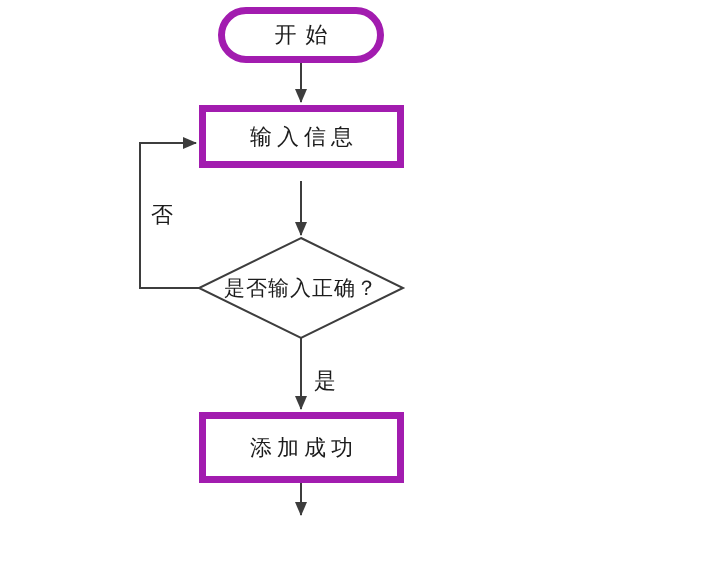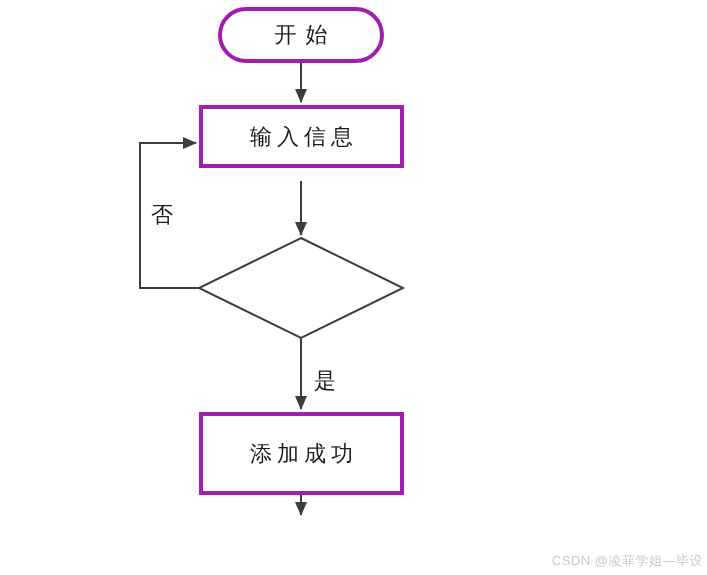--- a/index.html
+++ b/index.html
@@ -19,32 +19,32 @@
     position: absolute;
     left: 0;
     top: 0;
     z-index: 1;
   }
   .node {
     position: absolute;
     z-index: 2;
     box-sizing: border-box;
     background: #ffffff;
-    border: 4px solid #a21caf;
+    border: 7px solid #a21caf;
     display: flex;
     align-items: center;
     justify-content: center;
     color: #1c1c1c;
     font-size: 22px;
   }
   .terminator { border-radius: 28px; }
   .process { border-radius: 0; }
   .node-start    { left: 218px; top: 7px;   width: 166px; height: 56px; }
   .node-input    { left: 199px; top: 105px; width: 205px; height: 63px; }
-  .node-success  { left: 199px; top: 412px; width: 205px; height: 83px; }
+  .node-success  { left: 199px; top: 412px; width: 205px; height: 71px; }
   .node-end      { left: 221px; top: 518px; width: 164px; height: 56px; }
   .wide-space { letter-spacing: 9px; padding-left: 9px; }
   .mid-space  { letter-spacing: 5px; padding-left: 5px; }
   .decision-text {
     position: absolute;
     z-index: 2;
     left: 199px; top: 238px;
     width: 204px; height: 100px;
     display: flex;
     align-items: center;
@@ -95,25 +95,25 @@
   </svg>
 
   <div class="node terminator node-start">
     <span class="wide-space">开始</span>
   </div>
 
   <div class="node process node-input">
     <span class="mid-space">输入信息</span>
   </div>
 
+  <div class="decision-text">是否输入正确？</div>
 
   <div class="edge-label label-no">否</div>
 
   <div class="edge-label label-yes">是</div>
 
   <div class="node process node-success">
     <span class="mid-space">添加成功</span>
   </div>
 
 
-  <div class="watermark">CSDN @凌菲学姐—毕设</div>
 
 </div>
 
 </body></html>

